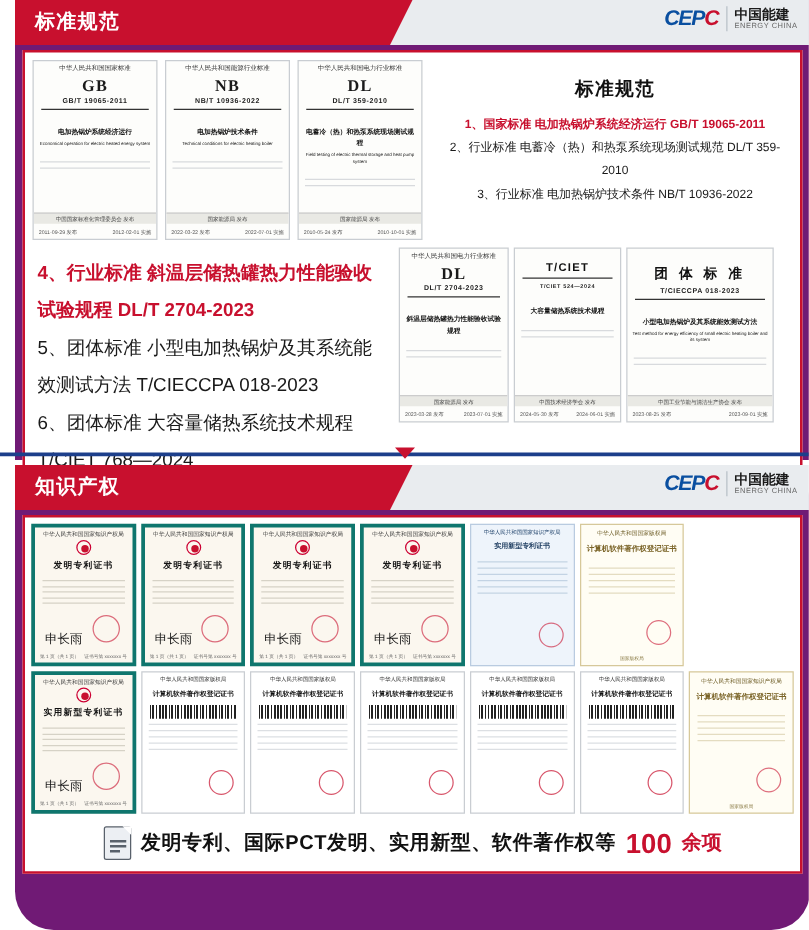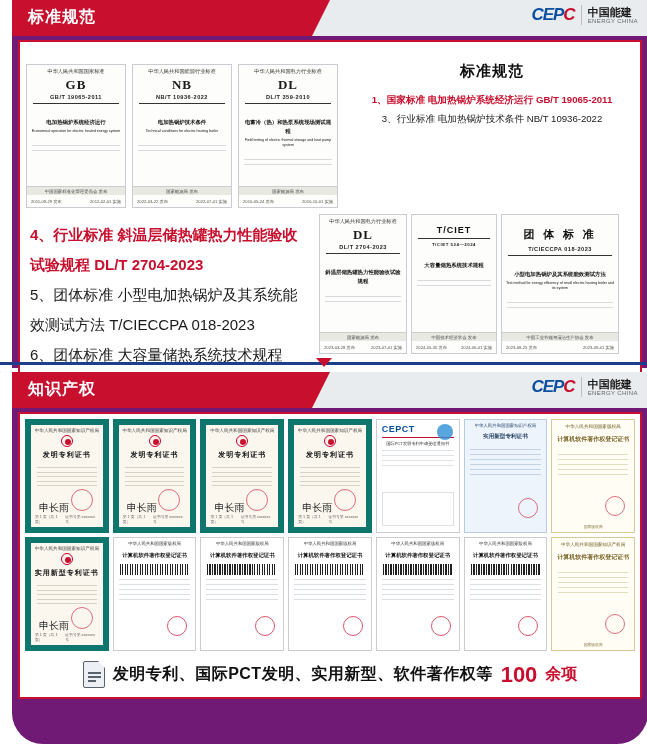--- a/index.html
+++ b/index.html
@@ -115,21 +115,21 @@
   .cert .c-band {
     position: absolute; left: 0; right: 0; bottom: 12px;
     height: 9px; background: #e9e9e4; border-top: 1px solid #ccc;
   }
   .cert .c-band span {
     display: block; text-align: center; font-size: 4.4px; color: #444; line-height: 9px;
   }
 
   
   .std-row1 { display: flex; gap: 6px; padding: 6px; }
-  .std-card { width: 100px; height: 144px; margin-top: 16px; }
+  .std-card { width: 100px; height: 144px; }
   .std-right {
     flex: 1; padding: 4px 4px 4px 10px;
   }
   .std-right h3 {
     text-align: center; font-size: 15px; font-weight: bold; color: #111;
     margin: 10px 0 10px; letter-spacing: 1px;
   }
   .std-list { font-size: 9.6px; line-height: 1.95; color: #1a1a1a; text-align: center; }
   .std-list li { list-style: none; }
   .std-list .hl { color: #c8102e; font-weight: bold; }
@@ -163,21 +163,21 @@
 
   
   .ip-panel { padding: 5px; }
   .ip-grid {
     display: grid;
     grid-template-columns: repeat(7, 1fr);
     gap: 4px;
   }
   .ip-cell { height: 114px; }
   .patent {
-    background: #fbf7ef; border: 6px solid #0f766e; position: relative; overflow: hidden;
+    background: #fbf7ef; border: 3px solid #0f766e; position: relative; overflow: hidden;
   }
   .patent .p-head {
     text-align: center; font-size: 4.6px; color: #3a3a3a; padding-top: 3px;
   }
   .patent .p-emblem {
     width: 12px; height: 12px; margin: 2px auto 0;
     border-radius: 50%; border: 1px solid #c03; position: relative;
   }
   .patent .p-emblem:after {
     content: ""; position: absolute; left: 3px; top: 3px; width: 6px; height: 6px;
@@ -363,20 +363,21 @@
             <div class="c-foot">
               <span>2010-05-24 发布</span>
               <span>2010-10-01 实施</span>
             </div>
           </div>
 
           <div class="std-right">
             <h3>标准规范</h3>
             <ul class="std-list">
               <li class="hl">1、国家标准 电加热锅炉系统经济运行 GB/T 19065-2011</li>
+              <li>2、行业标准 电蓄冷（热）和热泵系统现场测试规范 DL/T 359-2010</li>
               <li>3、行业标准 电加热锅炉技术条件 NB/T 10936-2022</li>
             </ul>
           </div>
         </div>
 
         <div class="std-row2">
           <div class="std-left">
             <div class="ln red">4、行业标准 斜温层储热罐热力性能验收试验规程  DL/T 2704-2023</div>
             <div class="ln">5、团体标准 小型电加热锅炉及其系统能效测试方法 T/CIECCPA 018-2023</div>
             <div class="ln">6、团体标准 大容量储热系统技术规程  T/CIET 768—2024</div>
@@ -540,33 +541,20 @@
                 <i></i>
               </div>
             <div class="p-seal"></div>
             <div class="p-sign">申长雨</div>
             <div class="p-foot">
               <span>第 1 页（共 1 页）</span>
               <span>证书号第 xxxxxxx 号</span>
             </div>
           </div>
 
-          <div class="ip-cell cepct">
-            <div class="x-logo">CEPCT</div>
-            <div class="x-globe"></div>
-            <div class="x-rule"></div>
-            <div style="font-size:4.2px;color:#333;text-align:center">国际PCT发明专利申请受理通知书</div>
-            <div class="x-lines">
-                <i></i>
-                <i></i>
-                <i></i>
-                <i></i>
-              </div>
-            <div class="x-box"></div>
-          </div>
 
           <div class="ip-cell blue-cert">
             <div class="b-head">中华人民共和国国家知识产权局</div>
             <div class="b-title">实用新型专利证书</div>
             <div class="b-lines">
                 <i></i>
                 <i></i>
                 <i></i>
                 <i></i>
                 <i></i>

